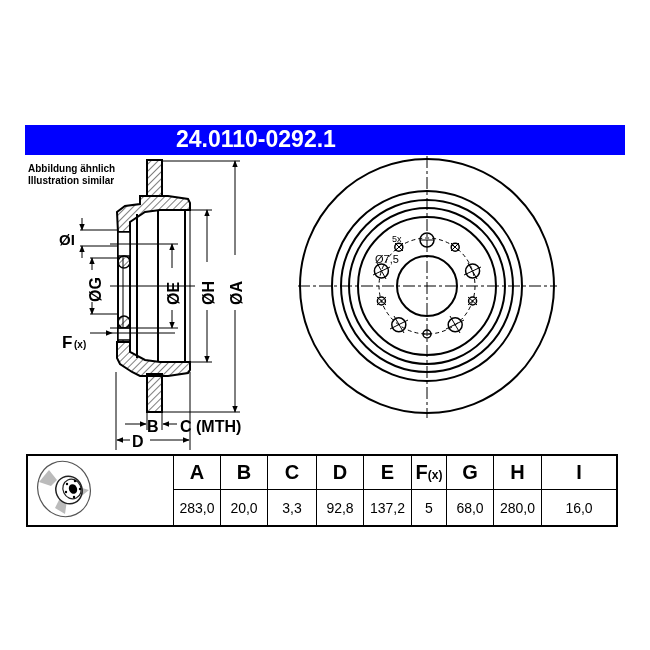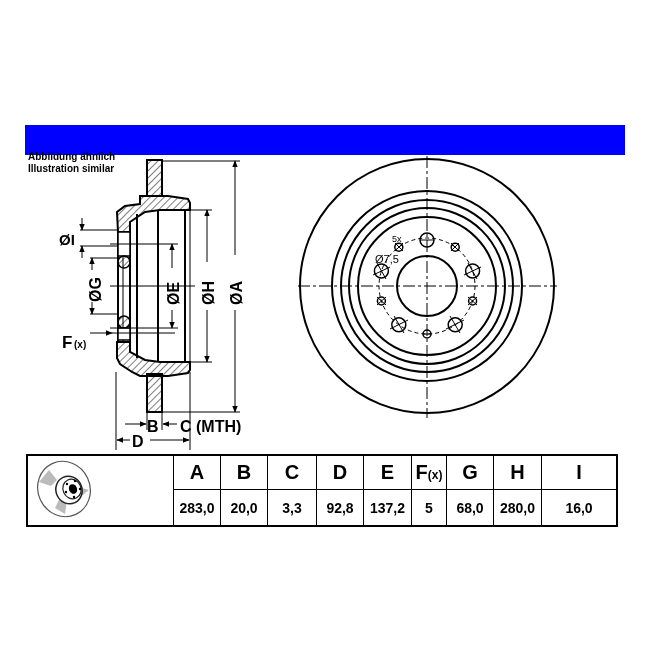--- a/index.html
+++ b/index.html
@@ -3,34 +3,35 @@
 <meta charset="utf-8">
 <style>
   html, body { margin: 0; padding: 0; background: #ffffff; }
   body { width: 650px; height: 650px; position: relative; overflow: hidden;
          font-family: "Liberation Sans", "DejaVu Sans", sans-serif; color: #000; }
   .header-bar { position: absolute; left: 25px; top: 125px; width: 600px; height: 30px;
                 background: #0000ff; color: #fff; font-weight: bold; font-size: 23px;
                 display: flex; align-items: center; }
   .header-bar .part-no { position: absolute; left: 151px; top: 1px; letter-spacing: 0px; }
   .header-bar .short-no { position: absolute; left: 381px; top: 1px; }
-  .caption { position: absolute; left: 28px; top: 151px; font-size: 10px; font-weight: bold; line-height: 12px; }
+  .caption { position: absolute; left: 28px; top: 163px; font-size: 10px; font-weight: bold; line-height: 12px; }
   svg.drawing { position: absolute; left: 0; top: 0; }
   table.spec { position: absolute; left: 26px; top: 454px; border-collapse: collapse;
                border: 2px solid #000; }
   table.spec td { border: 1.5px solid #000; text-align: center; padding: 0; }
   table.spec tr.head td { height: 32px; font-size: 20px; font-weight: bold; }
-  table.spec tr.vals td { height: 33px; font-size: 14px; font-weight: bold; }
+  table.spec tr.vals td { height: 33px; font-size: 14px; font-weight: normal; }
   td.thumb { width: 145px; }
   .fsub { font-size: 12px; }
 </style>
 </head>
 <body>
 
 <div class="header-bar">
+  <span class="part-no">24.0110-0292.1</span>
 </div>
 
 <div class="caption">
   <div>Abbildung ähnlich</div>
   <div>Illustration similar</div>
 </div>
 
 <svg class="drawing" width="650" height="450" viewBox="0 0 650 450">
   <defs>
     <pattern id="hatch" patternUnits="userSpaceOnUse" width="5" height="5" patternTransform="rotate(45)">

